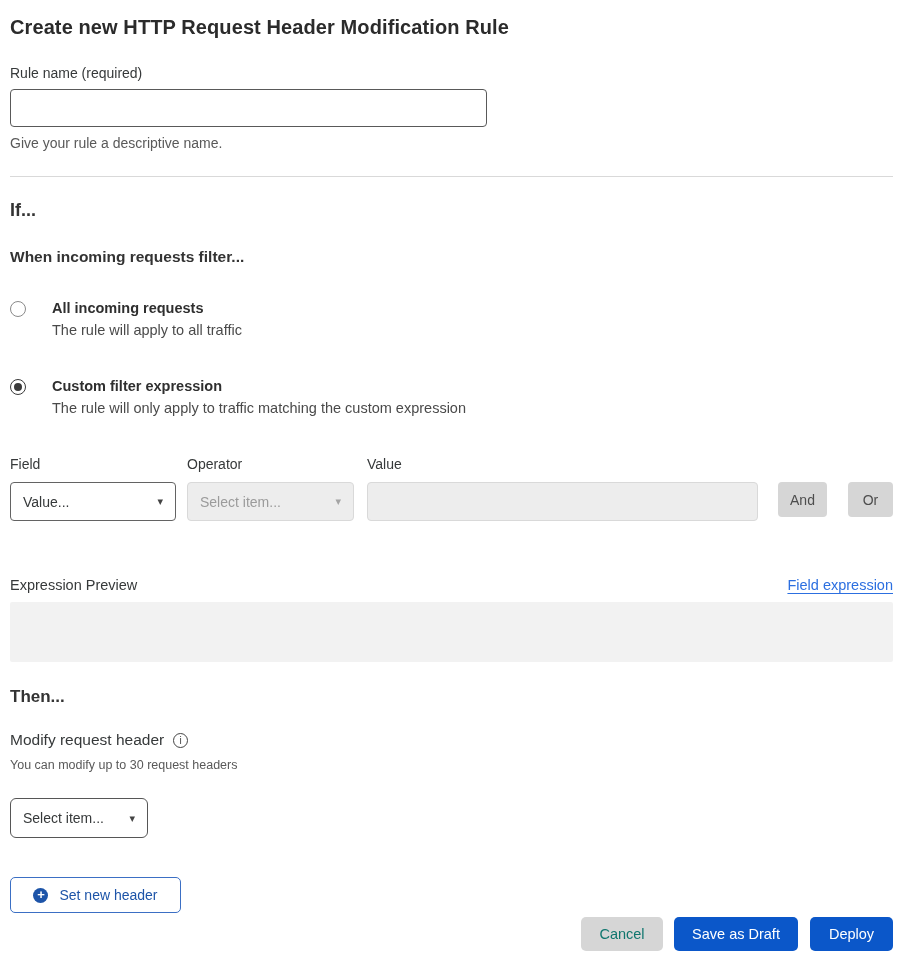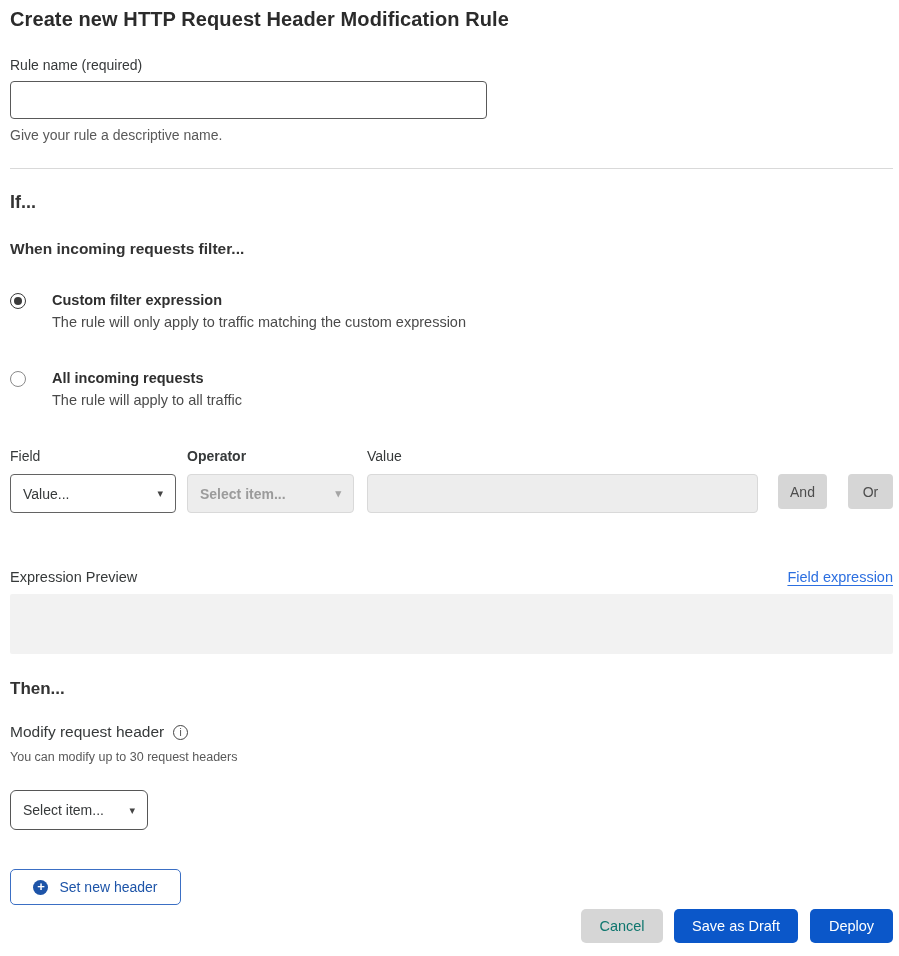--- a/index.html
+++ b/index.html
@@ -1,18 +1,18 @@
 <!DOCTYPE html>
 <html><head>
 <meta charset="utf-8">
 <style>
   * { margin:0; padding:0; box-sizing:border-box; }
   html,body { width:899px; height:956px; background:#ffffff;
     font-family:"Liberation Sans", sans-serif; color:#2f2f2f; }
-  .page { padding:8px 6px 0 10px; width:899px; }
+  .page { padding:16px 6px 0 10px; width:899px; }
 
   .page-title { font-size:20px; font-weight:bold; color:#2b2b2b; letter-spacing:.1px; }
 
   .field-label { font-size:14px; color:#36393a; margin-bottom:8px; }
   .rule-name-block { margin-top:26px; }
   .text-input { width:477px; height:38px; border:1px solid #595959; border-radius:4px;
     background:#fff; font-size:14px; padding:0 10px; color:#2f2f2f; outline:none;
     font-family:"Liberation Sans", sans-serif; }
   .help-text { font-size:14px; color:#595959; margin-top:8px; }
 
@@ -36,21 +36,21 @@
   .builder-col { display:flex; flex-direction:column; }
   .builder-label { font-size:14px; color:#36393a; margin-bottom:10px; }
   .select-box { height:39px; border-radius:4px; display:flex; align-items:center;
     justify-content:space-between; padding:0 12px; font-size:14px; cursor:pointer; }
   .select-enabled { background:#fff; border:1px solid #636363; color:#36393a; }
   .select-disabled { background:#ededed; border:1px solid #d9d9d9; color:#9b9b9b; cursor:default; }
   .caret { font-size:11px; margin-left:10px; }
   .caret-dark { color:#444; }
   .caret-gray { color:#a5a5a5; }
   .col-field { width:166px; margin-right:11px; }
-  .col-operator { width:167px; margin-right:13px;font-weight:bold; }
+  .col-operator { width:167px; margin-right:13px; }
   .col-value { flex:1 1 auto; margin-right:20px; }
   .value-input { height:39px; width:100%; background:#ededed; border:1px solid #d9d9d9;
     border-radius:4px; padding:0 10px; font-size:14px; color:#36393a; outline:none;
     font-family:"Liberation Sans", sans-serif; }
   .connector-btn { height:35px; background:#d6d6d6; border:none; border-radius:4px;
     color:#4d4d4d; font-size:14px; cursor:pointer; margin-bottom:4px;
     font-family:"Liberation Sans", sans-serif; }
   .and-btn { width:49px; margin-right:21px; }
   .or-btn { width:45px; }
 
@@ -99,33 +99,33 @@
     <div class="help-text">Give your rule a descriptive name.</div>
   </div>
 
   <hr class="divider">
 
   <h2 class="section-heading">If...</h2>
   <h3 class="sub-heading">When incoming requests filter...</h3>
 
   <div class="radio-group">
 
+    <div class="radio-option" data-checked="false">
+      <span class="radio-circle"></span>
+      <span class="radio-texts">
+        <span class="radio-label" style="display:block">All incoming requests</span>
+        <span class="radio-desc" style="display:block">The rule will apply to all traffic</span>
+      </span>
+    </div>
+
     <div class="radio-option" data-checked="true">
       <span class="radio-circle"></span>
       <span class="radio-texts">
         <span class="radio-label" style="display:block">Custom filter expression</span>
         <span class="radio-desc" style="display:block">The rule will only apply to traffic matching the custom expression</span>
-      </span>
-    </div>
-
-    <div class="radio-option" data-checked="false">
-      <span class="radio-circle"></span>
-      <span class="radio-texts">
-        <span class="radio-label" style="display:block">All incoming requests</span>
-        <span class="radio-desc" style="display:block">The rule will apply to all traffic</span>
       </span>
     </div>
 
   </div>
 
   <div class="builder-row">
 
     <div class="builder-col col-field">
       <div class="builder-label">Field</div>
       <div class="select-box select-enabled">

